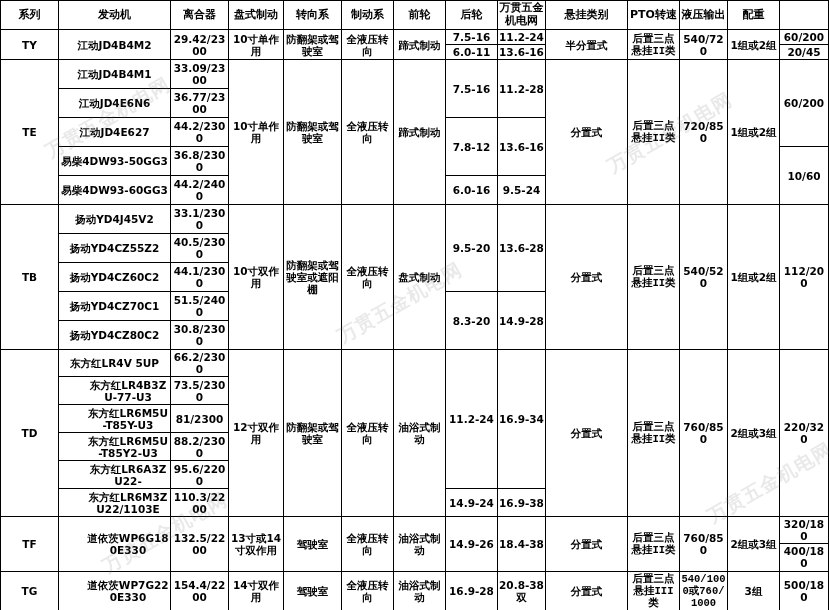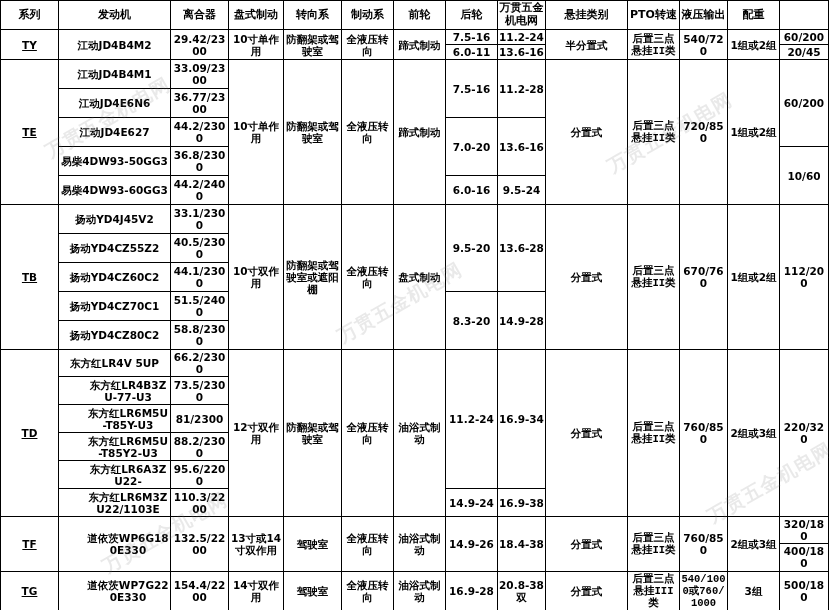--- a/index.html
+++ b/index.html
@@ -44,21 +44,20 @@
     font-size: 10.5px;
     white-space: nowrap;
   }
   td.eng.wrap {
     white-space: normal;
     padding-left: 28px;
   }
   td.series {
     font-size: 13px;
     font-weight: bold;
-    text-decoration: underline;
   }
   td.small {
     font-size: 10px;
     font-family: Liberation Mono, monospace;
   }
   .wm {
     position: absolute;
     color: rgba(120,120,120,0.16);
     font-size: 19px;
     font-weight: bold;
@@ -152,21 +151,21 @@
         <td rowspan="5">1组或2组</td>
         <td rowspan="3">60/200</td>
       </tr>
       <tr style="height:29px">
         <td class="eng">江动JD4E6N6</td>
         <td>36.77/2300</td>
       </tr>
       <tr style="height:29px">
         <td class="eng">江动JD4E627</td>
         <td>44.2/2300</td>
-        <td rowspan="2">7.0-20</td>
+        <td rowspan="2">7.8-12</td>
         <td rowspan="2">13.6-16</td>
       </tr>
       <tr style="height:29px">
         <td class="eng">易柴4DW93-50GG3</td>
         <td>36.8/2300</td>
         <td rowspan="2">10/60</td>
       </tr>
       <tr style="height:29px">
         <td class="eng">易柴4DW93-60GG3</td>
         <td>44.2/2400</td>
@@ -179,41 +178,41 @@
         <td class="eng">扬动YD4J45V2</td>
         <td>33.1/2300</td>
         <td rowspan="5">10寸双作用</td>
         <td rowspan="5">防翻架或驾驶室或遮阳棚</td>
         <td rowspan="5">全液压转向</td>
         <td rowspan="5">盘式制动</td>
         <td rowspan="3">9.5-20</td>
         <td rowspan="3">13.6-28</td>
         <td rowspan="5">分置式</td>
         <td rowspan="5" class="small">后置三点悬挂II类</td>
-        <td rowspan="5">670/760</td>
+        <td rowspan="5">540/520</td>
         <td rowspan="5">1组或2组</td>
         <td rowspan="5">112/200</td>
       </tr>
       <tr style="height:29px">
         <td class="eng">扬动YD4CZ55Z2</td>
         <td>40.5/2300</td>
       </tr>
       <tr style="height:29px">
         <td class="eng">扬动YD4CZ60C2</td>
         <td>44.1/2300</td>
       </tr>
       <tr style="height:29px">
         <td class="eng">扬动YD4CZ70C1</td>
         <td>51.5/2400</td>
         <td rowspan="2">8.3-20</td>
         <td rowspan="2">14.9-28</td>
       </tr>
       <tr style="height:29px">
         <td class="eng">扬动YD4CZ80C2</td>
-        <td>58.8/2300</td>
+        <td>30.8/2300</td>
       </tr>
 
       <tr style="height:26px">
         <td class="series" rowspan="6">TD</td>
         <td class="eng">东方红LR4V 5UP</td>
         <td>66.2/2300</td>
         <td rowspan="6">12寸双作用</td>
         <td rowspan="6">防翻架或驾驶室</td>
         <td rowspan="6">全液压转向</td>
         <td rowspan="6">油浴式制动</td>

